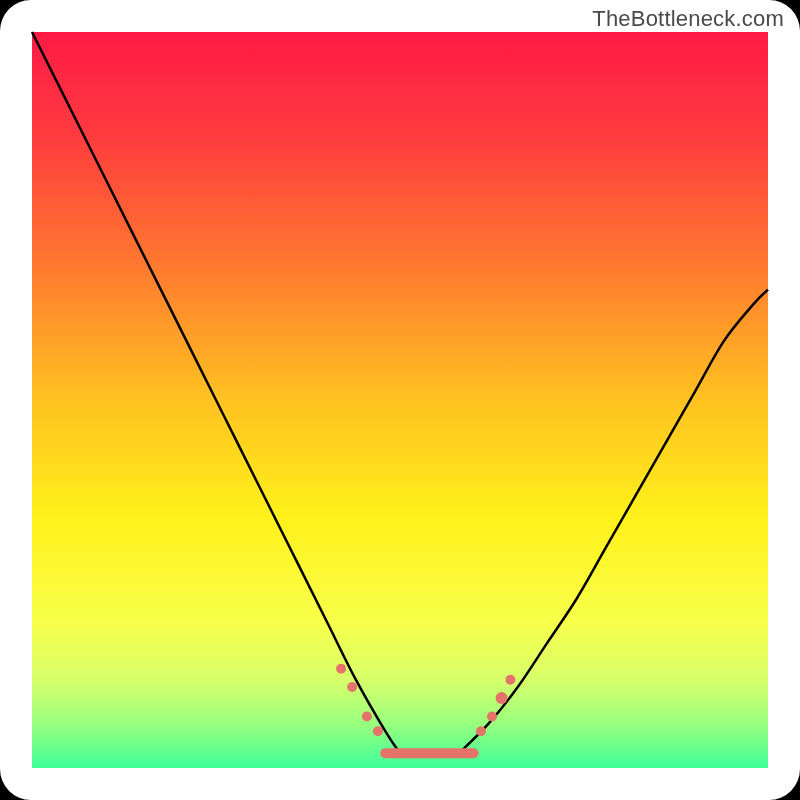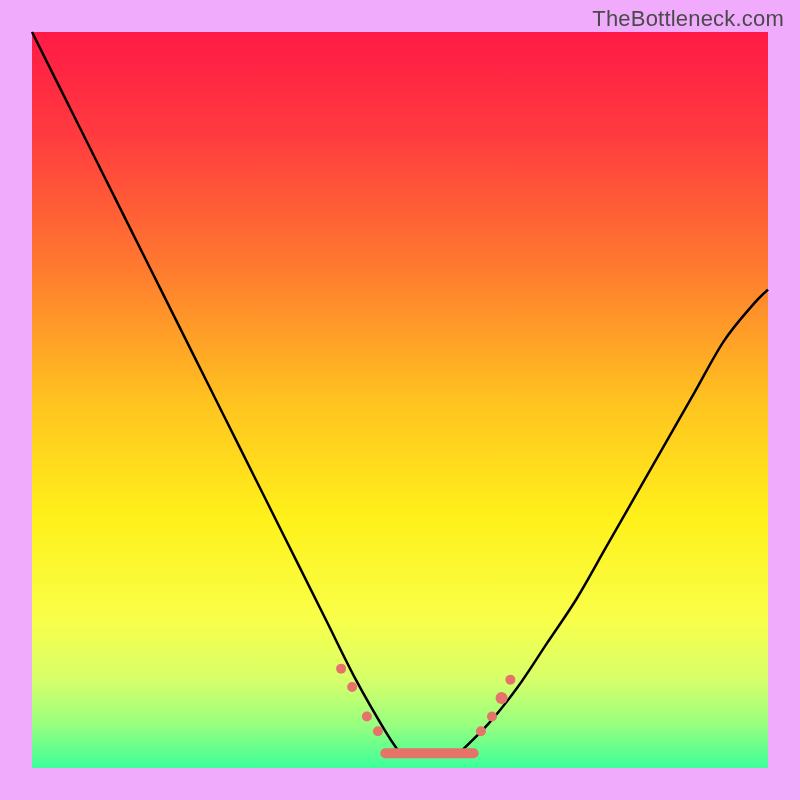--- a/index.html
+++ b/index.html
@@ -9,21 +9,22 @@
     height: 800px;
     overflow: hidden;
     background: #000;
     font-family: Arial, Helvetica, sans-serif;
   }
   .frame {
     position: absolute;
     left: 0; top: 0;
     width: 800px;
     height: 800px;
-    background: #f0abfc;
+    background: #ffffff;
+    border-radius: 31px;
   }
   .plot {
     position: absolute;
     left: 32px;
     top: 32px;
     width: 736px;
     height: 736px;
     
   }
   .watermark {

